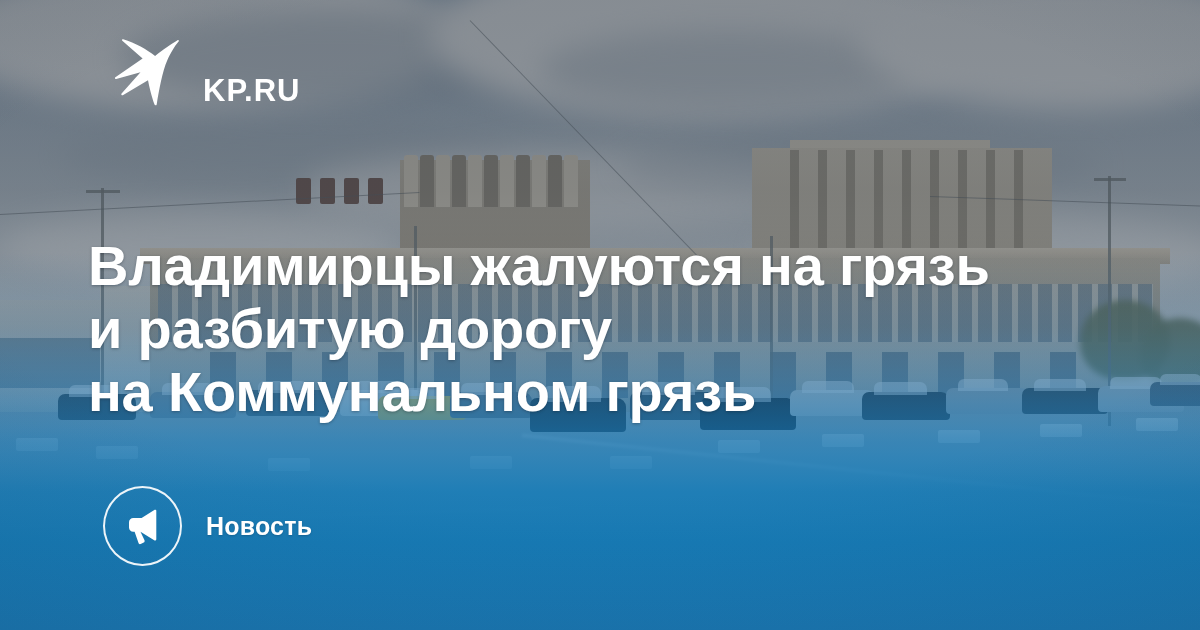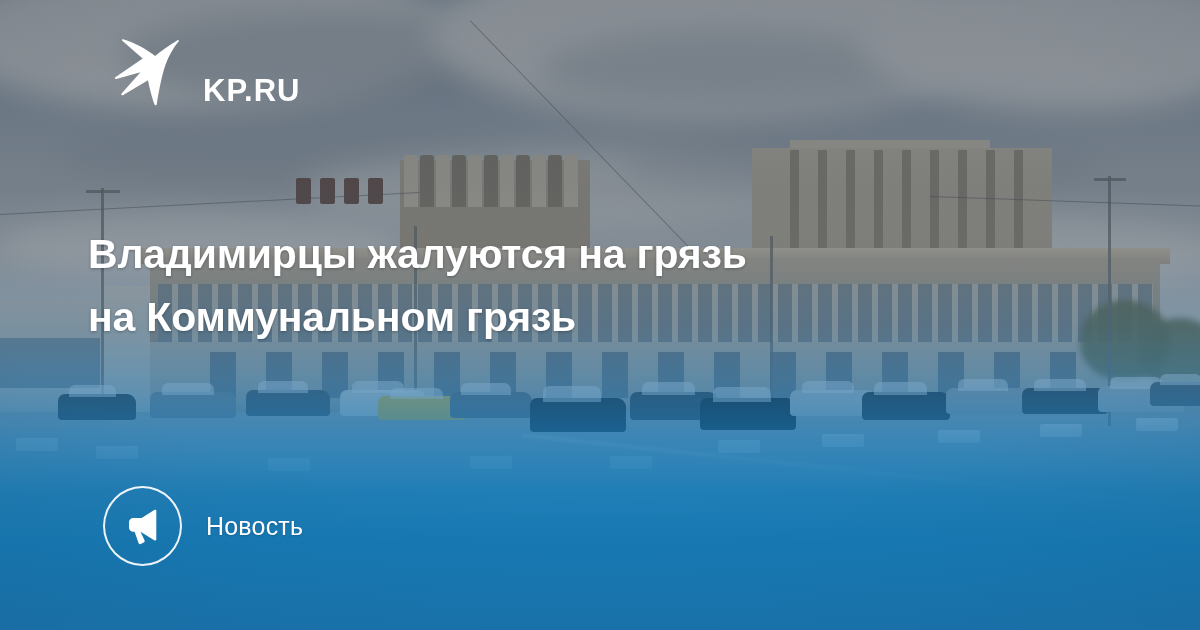--- a/index.html
+++ b/index.html
@@ -141,39 +141,39 @@
   }
   .logo-bird{width:66px;height:68px;display:block;}
   .logo-text{
     color:#ffffff;font-size:31px;font-weight:700;letter-spacing:1px;
     line-height:1;white-space:nowrap;
   }
 
   .headline{
     position:absolute;left:88px;top:196px;width:1000px;
     color:#ffffff;
-    font-size:41px;font-weight:700;line-height:63px;
+    font-size:56px;font-weight:700;line-height:63px;
     letter-spacing:-0.2px;
     text-shadow:0 1px 3px rgba(20,30,40,.35);
   }
   .headline .ln{display:block;white-space:nowrap;}
 
   .badge{
     position:absolute;left:103px;top:486px;
     display:flex;align-items:center;gap:24px;
   }
   .badge-circle{
     width:79px;height:80px;border-radius:50%;
     border:2px solid rgba(255,255,255,.92);
     display:flex;align-items:center;justify-content:center;
     flex:0 0 auto;
   }
   .badge-circle svg{width:40px;height:40px;display:block;}
   .badge-label{
-    color:#ffffff;font-size:25px;font-weight:400;letter-spacing:.2px;
+    color:#ffffff;font-size:25px;font-weight:700;letter-spacing:.2px;
     white-space:nowrap;
     text-shadow:0 1px 2px rgba(15,60,95,.35);
   }
 </style>
 </head>
 <body>
 
 <div class="card">
 
   <div class="photo">
@@ -298,20 +298,21 @@
 
   <div class="logo">
     <svg class="logo-bird" viewBox="0 0 66 68" aria-hidden="true">
       <path fill="#ffffff" d="M64.5 2.2C58.8 5.6 50.2 11.4 42.1 18.0 34.0 11.4 22.3 5.0 10.2 1.2c-1.0-.3-1.7.9-.9 1.6L29.6 20.6 2.4 39.2c-.9.6-.3 2.1.8 1.8L27.5 34.3 8.6 55.6c-.8.9.2 2.2 1.2 1.6L35.0 42.2c1.1 5.5 3.3 15.5 6.5 24.4.4 1.1 2.0 1.0 2.2-.2C46.0 52.2 49.5 33.2 54.2 22.6 57.0 16.3 61.4 8.4 65.6 3.6c.7-.8-.2-1.9-1.1-1.4z"></path>
     </svg>
     <div class="logo-text">KP.RU</div>
   </div>
 
   <h1 class="headline">
     <span class="ln">Владимирцы жалуются на грязь</span>
+    <span class="ln">и разбитую дорогу</span>
     <span class="ln">на Коммунальном грязь</span>
   </h1>
 
   <div class="badge">
     <span class="badge-circle">
       <svg viewBox="0 0 40 40" aria-hidden="true">
         <path fill="#ffffff" d="M33.4 5.1c0-1.1-1.2-1.7-2.1-1.1L18.6 12.0H10.3c-2.4 0-4.3 1.9-4.3 4.3v5.1c0 2.4 1.9 4.3 4.3 4.3h1.3l4.0 11.5c.3.9 1.3 1.3 2.1.9l3.0-1.5c.9-.5 1.2-1.6.8-2.4l-4.0-8.5 13.7 8.6c.9.6 2.1-.1 2.1-1.1V5.1z"></path>
       </svg>
     </span>
     <span class="badge-label">Новость</span>

